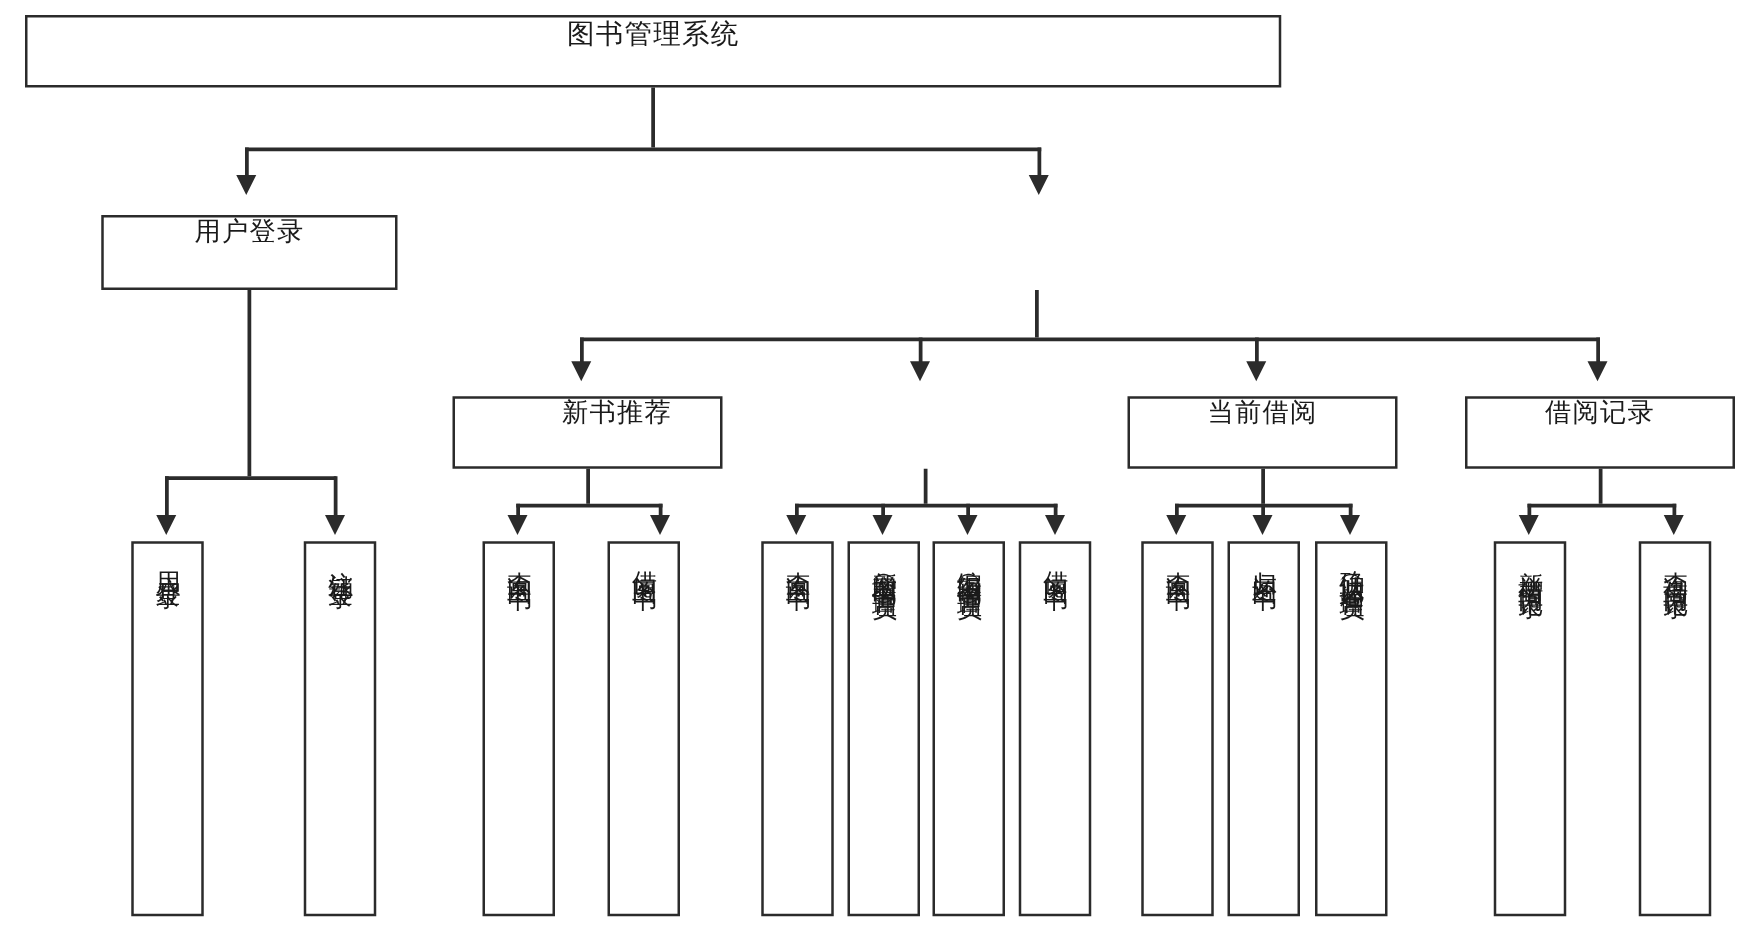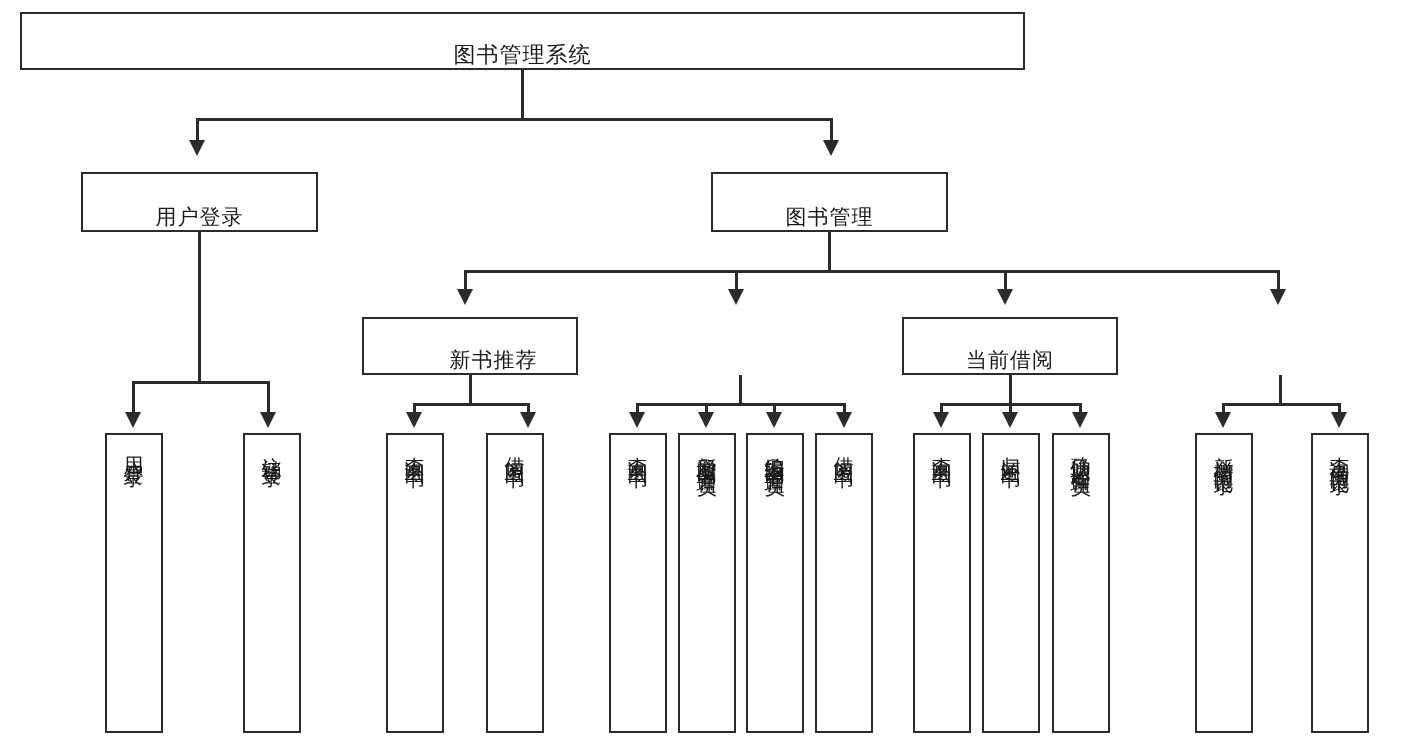--- a/index.html
+++ b/index.html
@@ -19,21 +19,21 @@
     overflow: hidden;
   }
 
   
   .node {
     position: absolute;
     box-sizing: border-box;
     background: #ffffff;
     border: 2.5px solid #2b2b2b;
     display: flex;
-    align-items: flex-end;
+    align-items: flex-start;
     justify-content: center;
     color: #1a1a1a;
   }
   .node .label {
     display: block;
     text-align: center;
     line-height: 1.18;
     letter-spacing: 1px;
     white-space: pre;
   }
@@ -105,23 +105,20 @@
 
   <div class="ln h" style="left:196px; top:118px; width:637px; height:3px;"></div>
 
   <div class="ln v" style="left:196px; top:118px; width:3px; height:26px;"></div>
   <div class="arrow" style="left:189px; top:140px;"></div>
   <div class="ln v" style="left:830px; top:118px; width:3px; height:26px;"></div>
   <div class="arrow" style="left:823px; top:140px;"></div>
 
   <div class="node horiz" style="left:81px; top:172px; width:237px; height:60px;">
     <span class="label">用户登录</span>
-  </div>
-  <div class="node horiz" style="left:711px; top:172px; width:237px; height:60px;">
-    <span class="label">图书管理</span>
   </div>
 
   <div class="ln v" style="left:198px; top:232px; width:3px; height:149px;"></div>
   <div class="ln h" style="left:132px; top:381px; width:137px; height:3px;"></div>
   <div class="ln v" style="left:132px; top:381px; width:3px; height:34px;"></div>
   <div class="arrow" style="left:125px; top:412px;"></div>
   <div class="ln v" style="left:267px; top:381px; width:3px; height:34px;"></div>
   <div class="arrow" style="left:260px; top:412px;"></div>
 
   <div class="ln v" style="left:828px; top:232px; width:3px; height:38px;"></div>
@@ -134,20 +131,23 @@
   <div class="arrow" style="left:997px; top:289px;"></div>
   <div class="ln v" style="left:1277px; top:270px; width:3px; height:22px;"></div>
   <div class="arrow" style="left:1270px; top:289px;"></div>
 
   <div class="node horiz" style="left:362px; top:317px; width:216px; height:58px;padding-left:47px;">
     <span class="label">新书推荐</span>
   </div>
   <div class="node horiz" style="left:902px; top:317px; width:216px; height:58px;">
     <span class="label">当前借阅</span>
   </div>
+  <div class="node horiz" style="left:1172px; top:317px; width:216px; height:58px;">
+    <span class="label">借阅记录</span>
+  </div>
 
   <div class="ln v" style="left:469px; top:375px; width:3px; height:28px;"></div>
   <div class="ln h" style="left:413px; top:403px; width:117px; height:3px;"></div>
   <div class="ln v" style="left:413px; top:403px; width:3px; height:14px;"></div>
   <div class="arrow" style="left:406px; top:412px;"></div>
   <div class="ln v" style="left:527px; top:403px; width:3px; height:14px;"></div>
   <div class="arrow" style="left:520px; top:412px;"></div>
 
   <div class="ln v" style="left:739px; top:375px; width:3px; height:28px;"></div>
   <div class="ln h" style="left:636px; top:403px; width:210px; height:3px;"></div>

